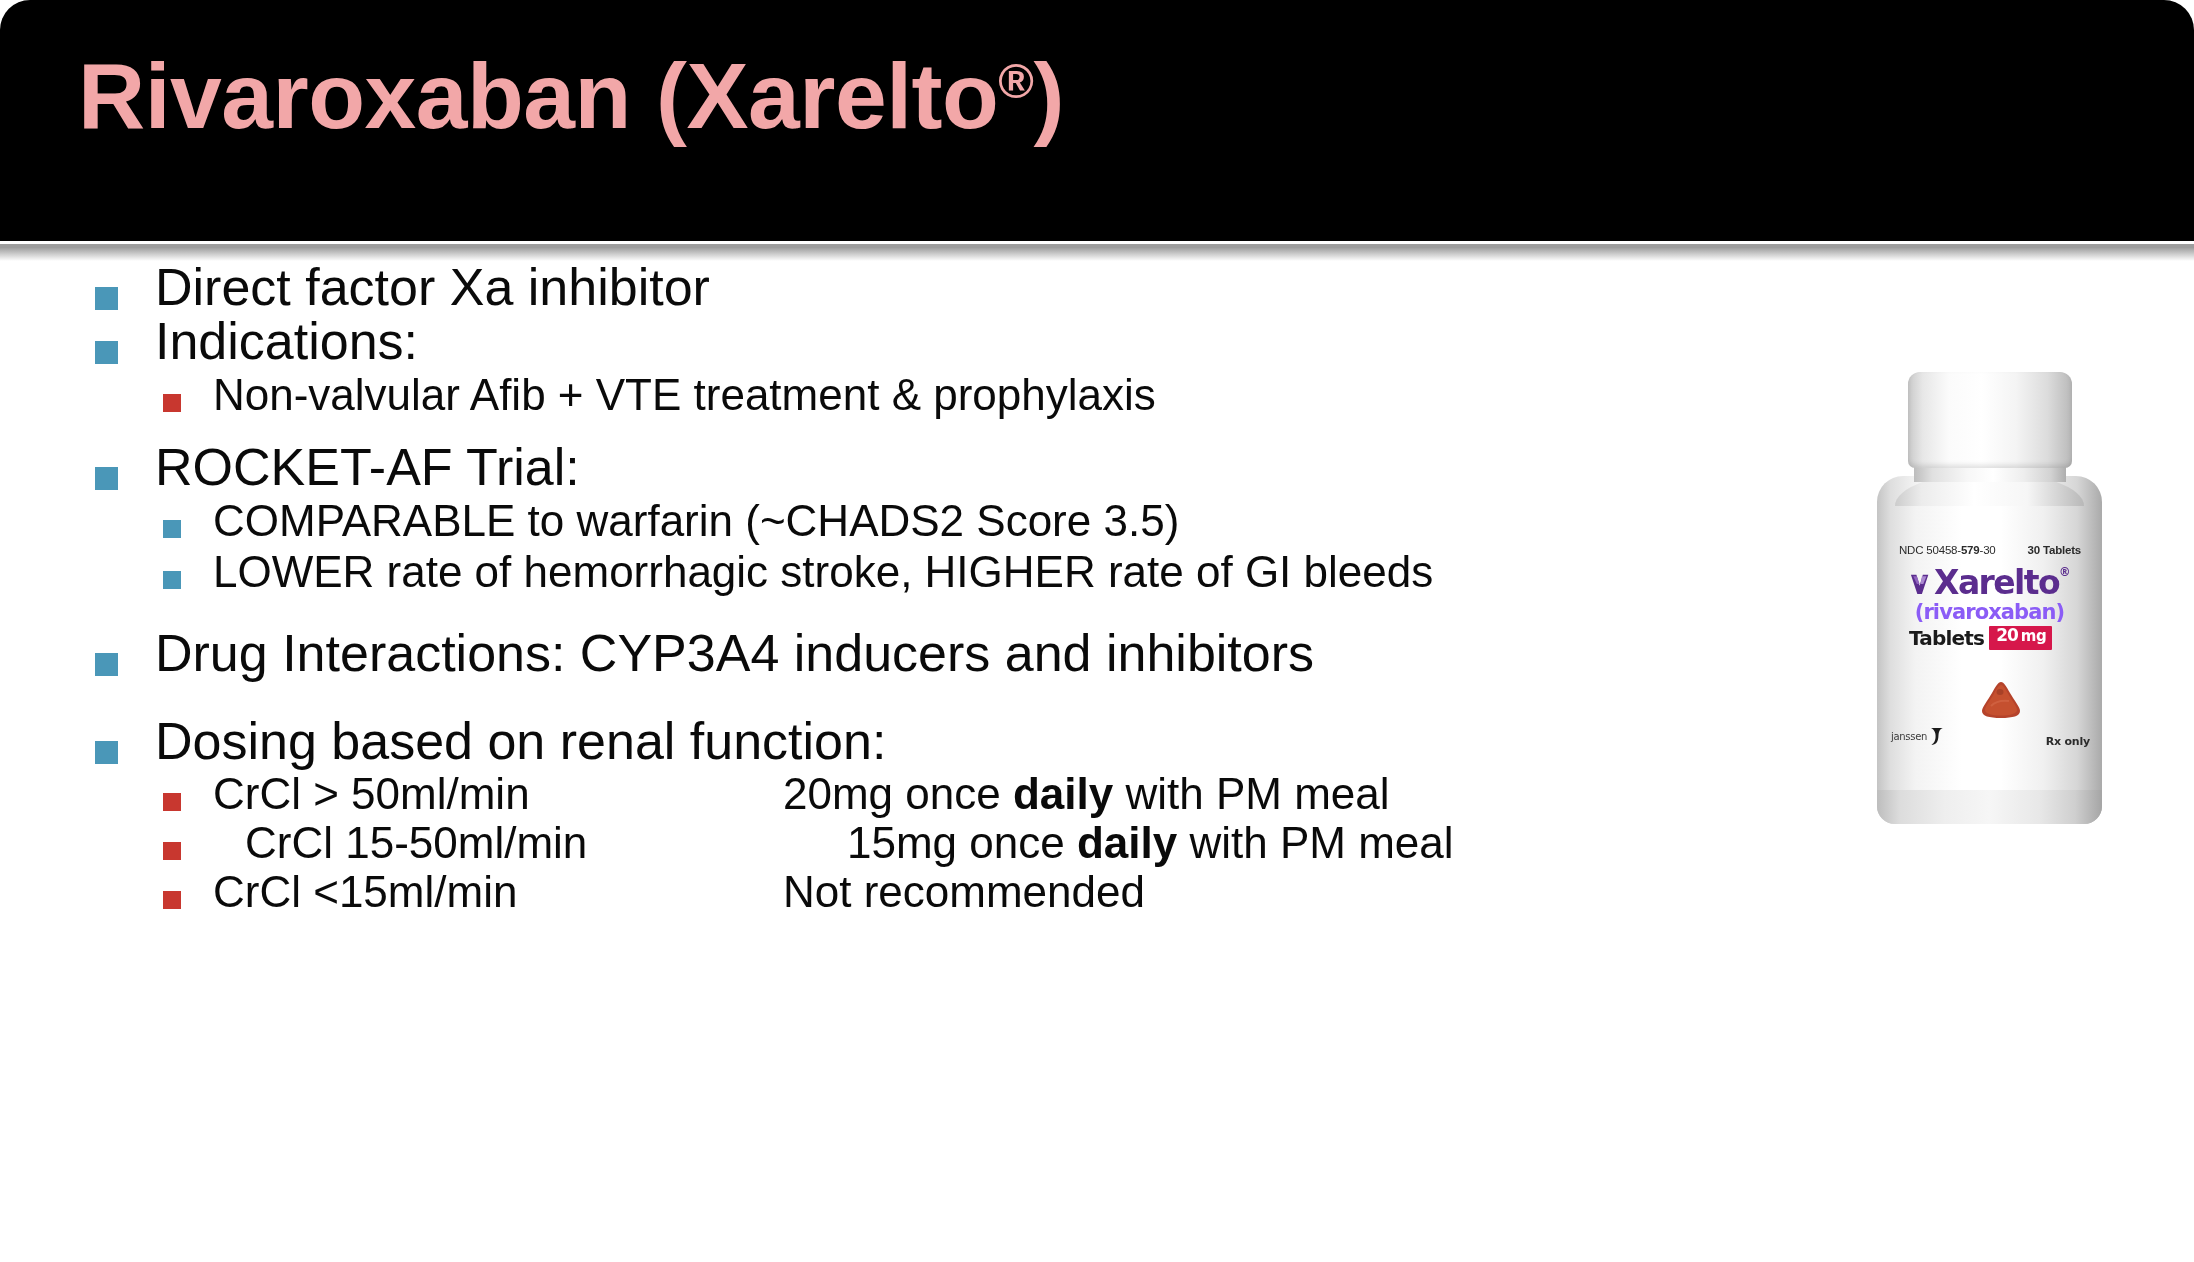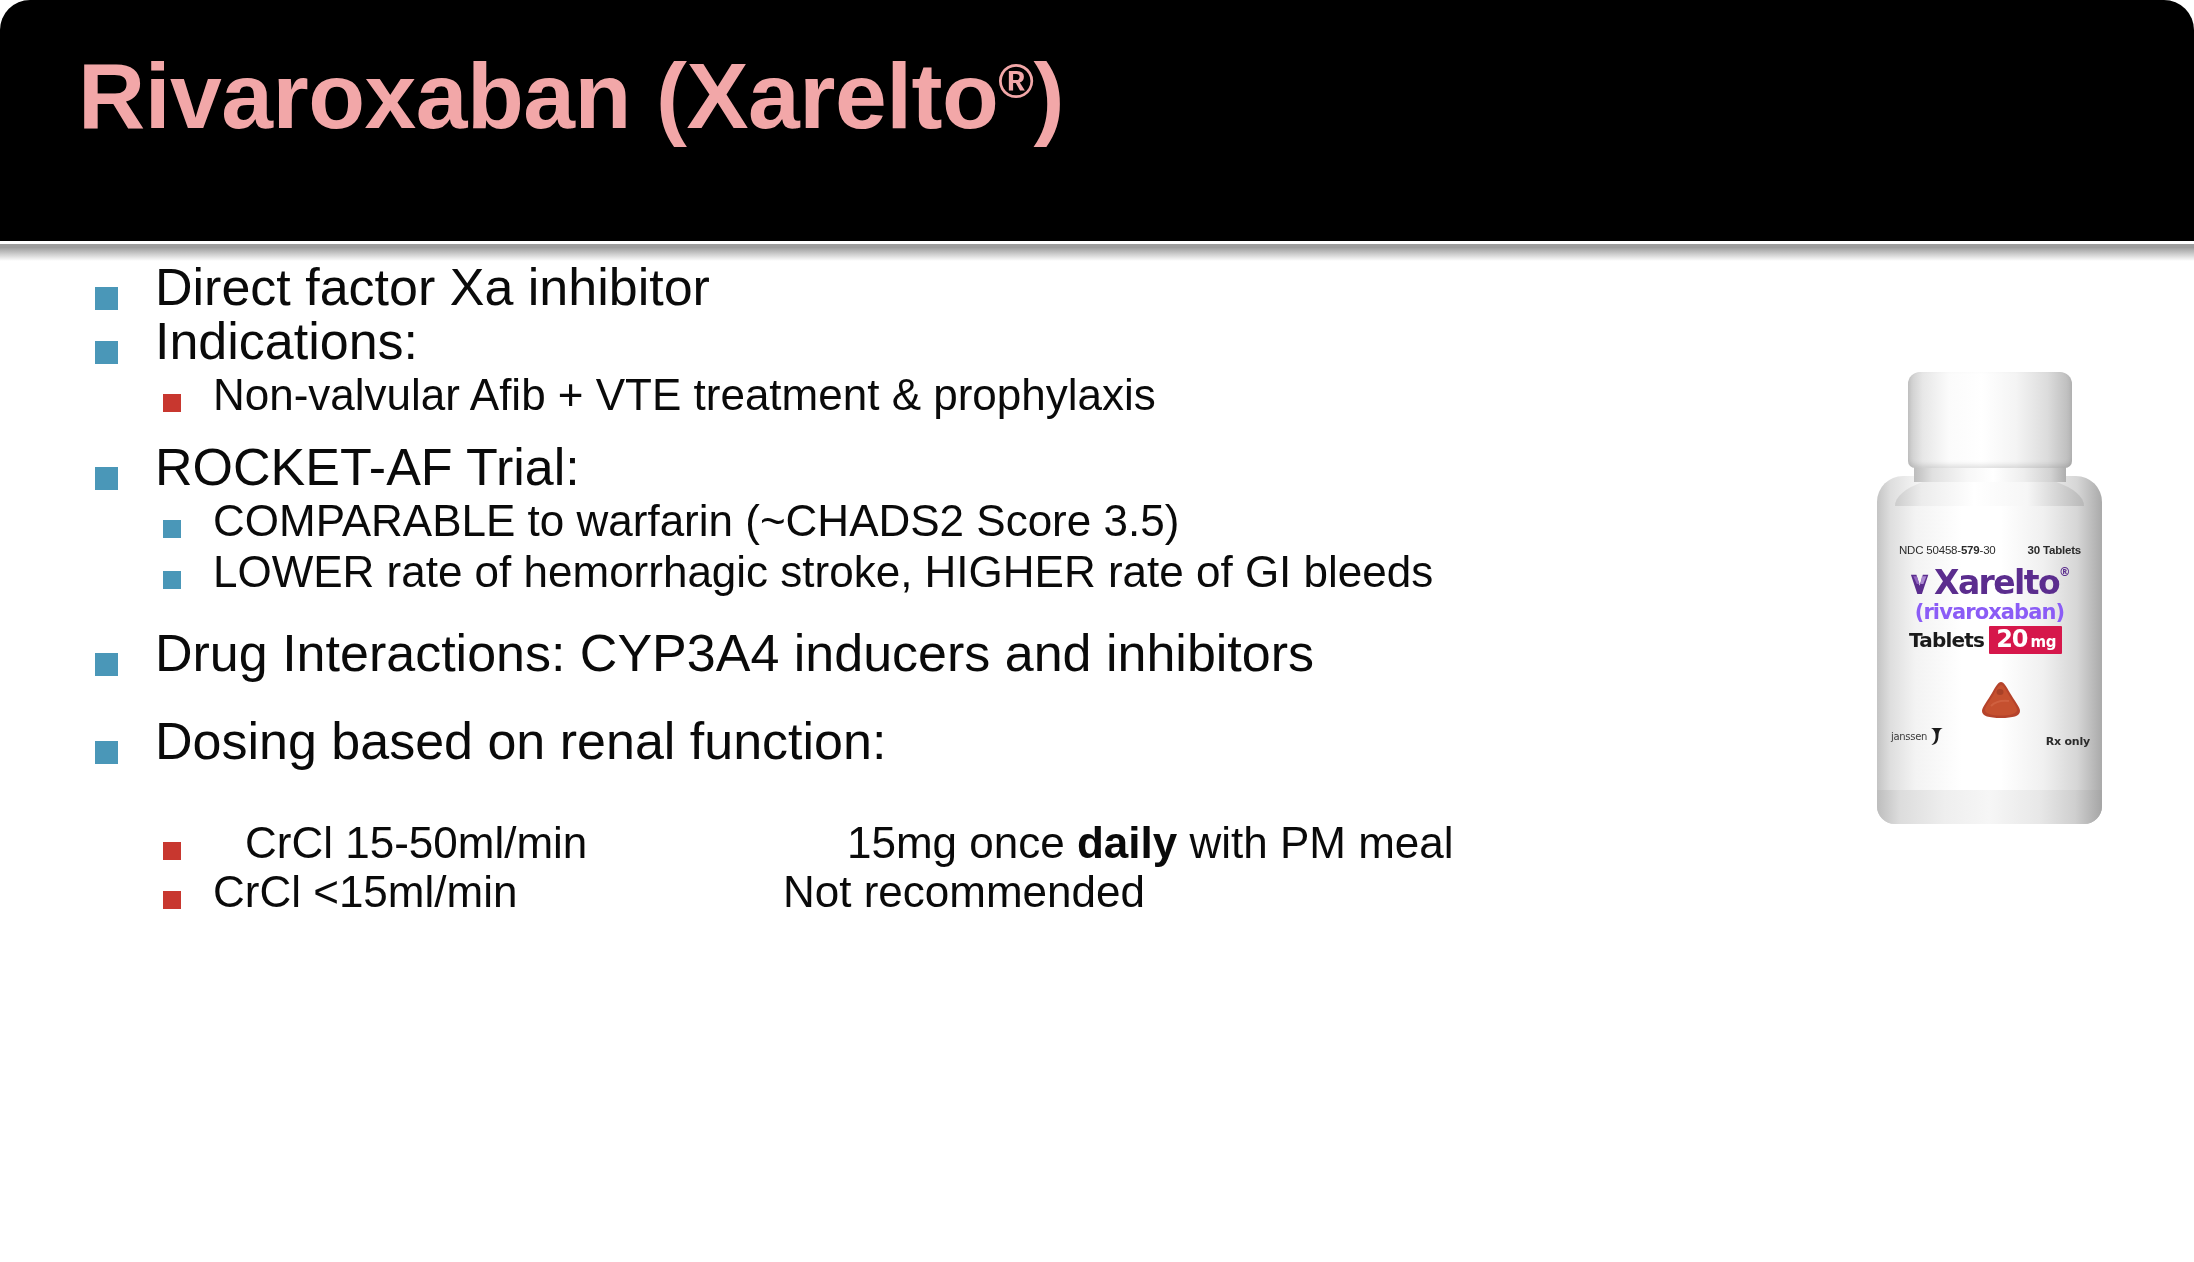--- a/index.html
+++ b/index.html
@@ -291,21 +291,21 @@
   .strength-box {
     background: #d6174b;
     color: #ffffff;
     padding: 1px 6px 2px 7px;
     display: flex;
     align-items: baseline;
     border-radius: 1px;
   }
   .strength-num {
     font-family: "DejaVu Sans", sans-serif;
-    font-size: 24px;
+    font-size: 17px;
     font-weight: bold;
     letter-spacing: -1px;
     line-height: 1.05;
   }
   .strength-unit {
     font-family: "DejaVu Sans", sans-serif;
     font-size: 15px;
     font-weight: bold;
     margin-left: 3px;
     letter-spacing: -0.4px;
@@ -396,20 +396,25 @@
     <div class="row lvl1" style="top: 366px;">
       <span class="marker"></span>
       <span class="label">Drug Interactions: CYP3A4 inducers and inhibitors</span>
     </div>
 
     <div class="row lvl1" style="top: 454px;">
       <span class="marker"></span>
       <span class="label">Dosing based on renal function:</span>
     </div>
 
+    <div class="row lvl2 dose-row" style="top: 511px;">
+      <span class="marker red"></span>
+      <span class="col1">CrCl &gt; 50ml/min</span>
+      <span class="col2"><span>20mg once </span><b>daily</b><span> with PM meal</span></span>
+    </div>
 
     <div class="row lvl2 dose-row" style="top: 560px; gap: 32px;">
       <span class="marker red"></span>
       <span class="col1">CrCl 15-50ml/min</span>
       <span class="col2"><span>15mg once </span><b>daily</b><span> with PM meal</span></span>
     </div>
 
     <div class="row lvl2 dose-row" style="top: 609px;">
       <span class="marker red"></span>
       <span class="col1">CrCl &lt;15ml/min</span>

